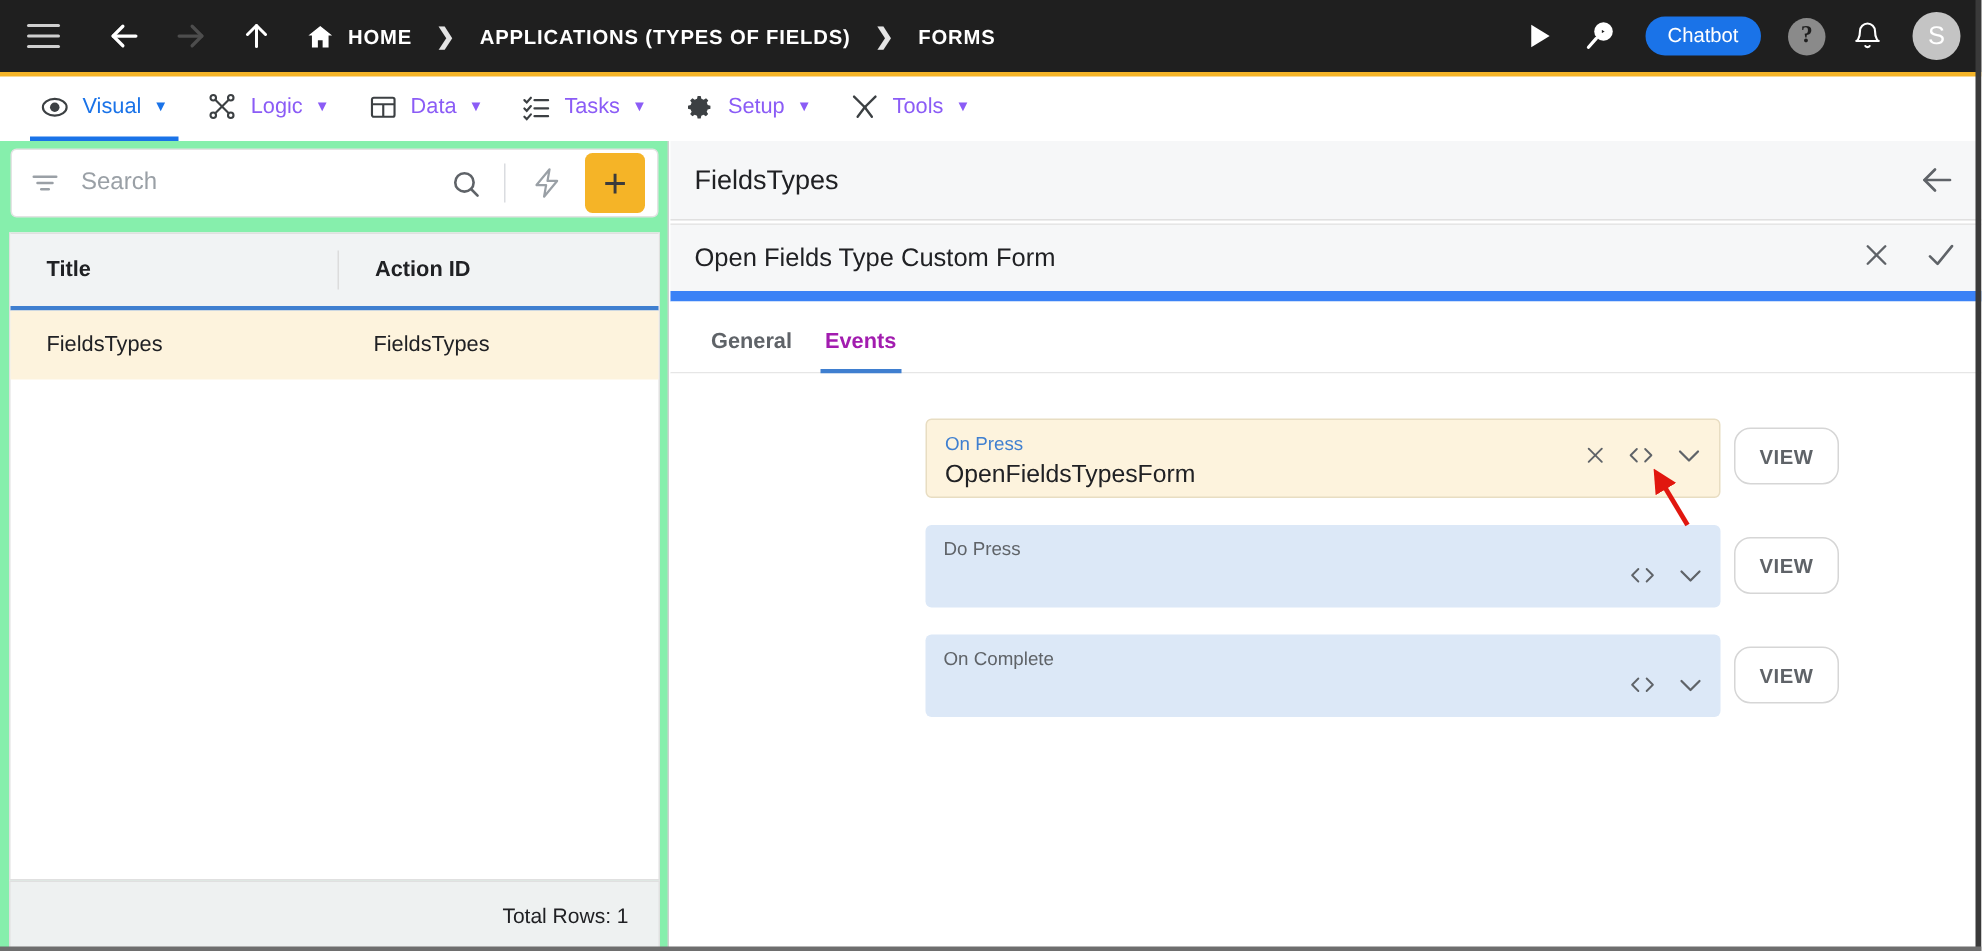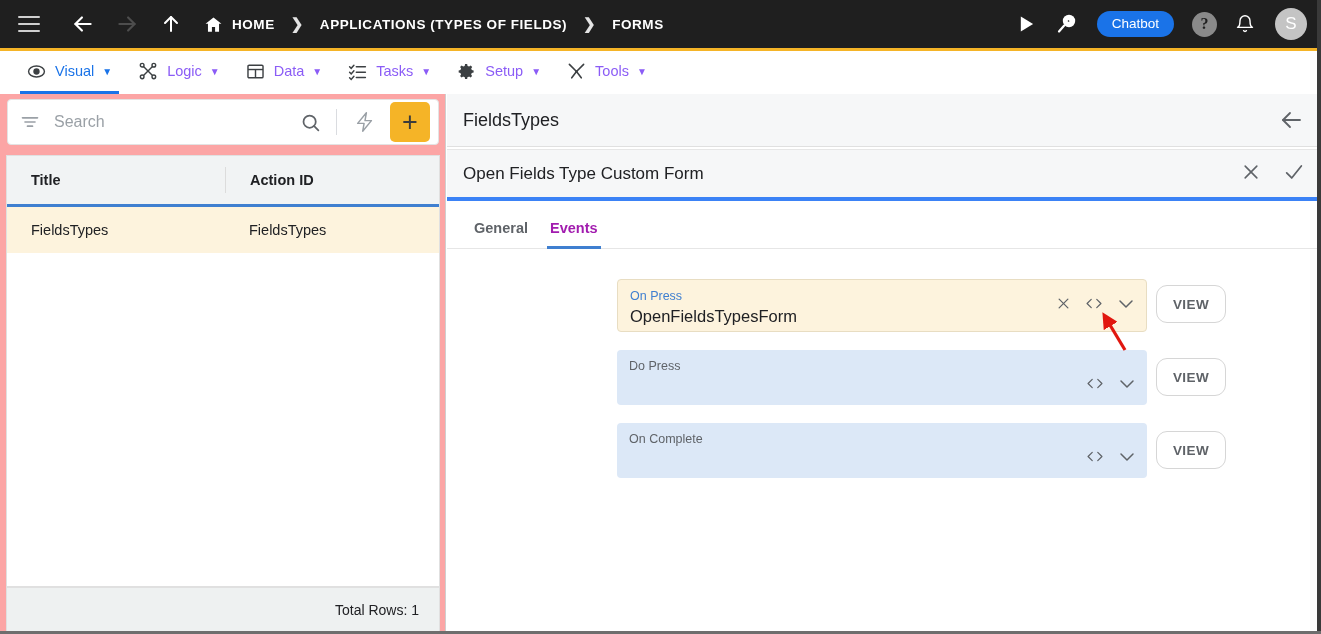--- a/index.html
+++ b/index.html
@@ -83,21 +83,21 @@
     font-size:21px; letter-spacing:4px; color:#1f1f1f;
     font-family:"DejaVu Sans", sans-serif; font-weight:400;
   }
 
   
   .body-area { position:absolute; left:0; top:94px; width:1321px; height:540px; background:#fff; }
 
   
   .left-panel {
     position:absolute; left:0; top:0; width:446px; height:540px;
-    background:#fca5a5; border-right:1px solid #cfcfcf;
+    background:#86efac; border-right:1px solid #cfcfcf;
   }
   .search-bar {
     position:absolute; left:7px; top:5px; width:432px; height:46px;
     border:1px solid #e3e3e3; border-radius:4px; background:#fff;
     display:flex; align-items:center; padding:0 8px 0 12px;
   }
   .filter-ico { margin-right:14px; display:flex; }
   .search-input {
     flex:1; border:none; outline:none; font-size:16px; color:#3c4043;
     font-family:"Liberation Sans", sans-serif; background:transparent;
@@ -145,21 +145,21 @@
     position:absolute; left:447px; top:0; right:0; height:540px; background:#fff;
   }
   .rp-header {
     height:53px; background:#f6f7f8; border-bottom:1px solid #e0e0e0;
     display:flex; align-items:center; padding:0 18px 0 16px;
   }
   .rp-title { font-size:18px; color:#202124; }
   .rp-back { margin-left:auto; display:flex; color:#5f6368; }
 
   .form-header {
-    height:52px; background:#f6f7f8; border-bottom:4px solid #3b82f6;
+    height:52px; background:#f6f7f8; border-bottom:7px solid #3b82f6;
     border-top:1px solid #e6e6e6;
     display:flex; align-items:center; padding:0 16px 0 16px;
     margin-top:2px;
   }
   .form-title { font-size:17px; color:#202124; }
   .fh-actions { margin-left:auto; display:flex; align-items:center; gap:22px; color:#5f6368; }
 
   .tabs {
     height:48px; display:flex; align-items:flex-end; padding-left:16px;
     border-bottom:1px solid #e6e6e6; background:#fff;

